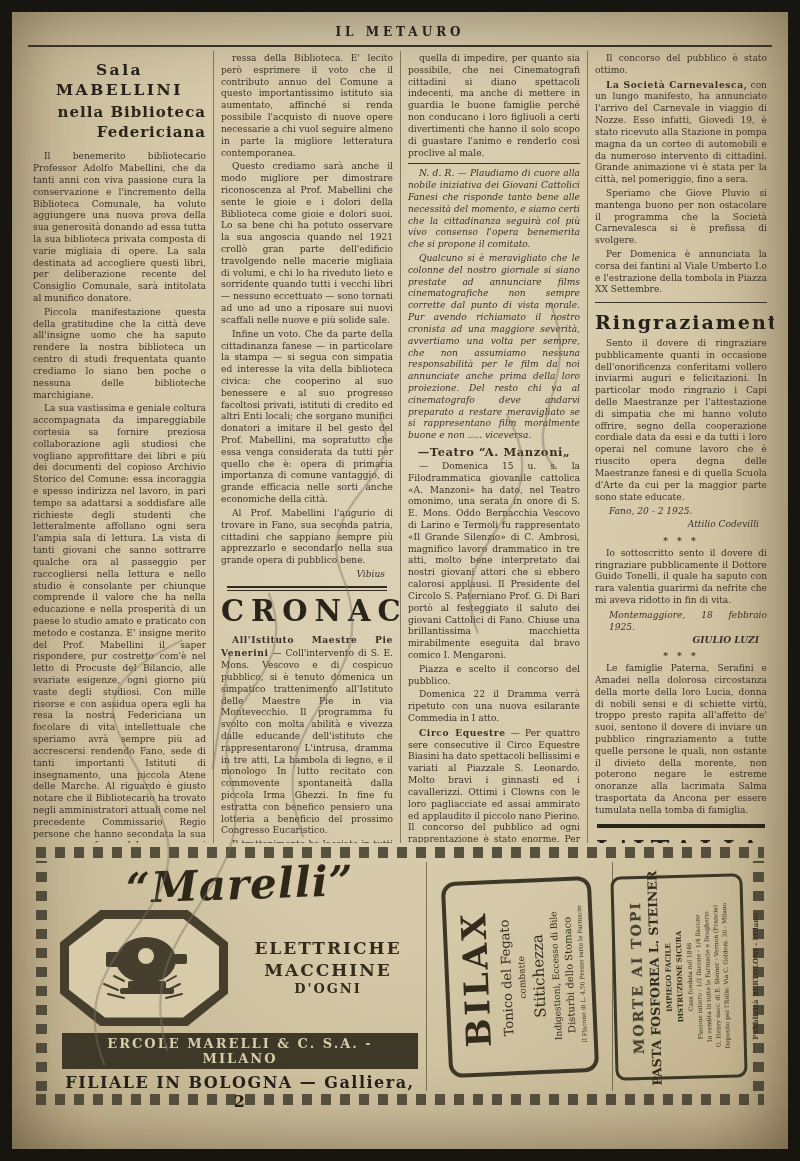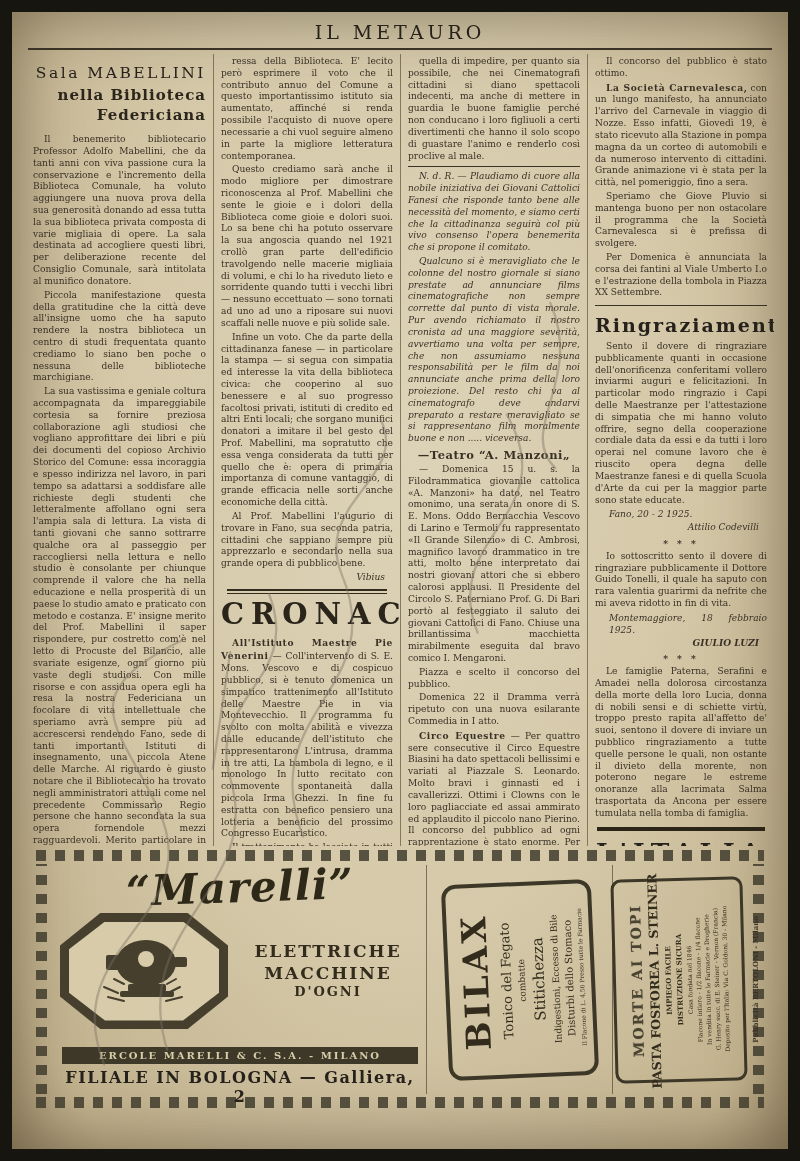--- a/index.html
+++ b/index.html
@@ -6,36 +6,36 @@
   .page{
     position:relative; width:800px; height:1161px; box-sizing:border-box;
     border:12px solid #17150f; overflow:hidden;
     background:radial-gradient(ellipse at 50% 38%, #ddd3b8 0%, #d5c9a9 50%, #c3b38f 88%, #a99876 100%);
     box-shadow:inset 0 0 70px rgba(62,50,28,.55);
     font-family:"DejaVu Serif", serif; color:#3a3126;
   }
   .paper{position:relative; width:100%; height:100%; padding:0 14px; box-sizing:border-box;}
   
   .masthead{text-align:center; padding-top:9px;}
-  .masthead-title{display:inline-block; font-size:19px; font-weight:normal; letter-spacing:4px; color:#26211a;}
+  .masthead-title{display:inline-block; font-size:12px; font-weight:bold; letter-spacing:4px; color:#26211a;}
   .masthead-rule{border-top:2px solid #3a3224; margin:5px 2px 4px;}
   
   .columns{display:grid; grid-template-columns:1fr 1fr 1fr 1fr; height:792px; overflow:hidden;}
   .col{padding:2px 7px 0; overflow:hidden; font-size:9.1px; line-height:1.3; text-align:justify;
        -webkit-hyphens:auto; hyphens:auto;}
   .col + .col{border-left:1px solid rgba(75,63,40,.6);}
   .col4{display:flex; flex-direction:column;}
   .p{margin:0 0 2px; text-indent:11px;}
   .pi{font-style:italic;}
   .lead{font-weight:bold; letter-spacing:.6px;}
   .sig{text-align:right; font-style:italic; margin:1px 8px 3px 0;}
   .sig-b{font-weight:bold;}
   .date{font-style:italic; margin:1px 0 0 14px;}
   .sep{text-align:center; letter-spacing:3px; margin:1px 0; font-weight:bold;}
-  .art-title{font-size:15.5px; font-weight:normal; text-align:right; letter-spacing:2.5px; color:#26211a; margin:7px 0 3px; text-indent:0;}
+  .art-title{font-size:15.5px; font-weight:bold; text-align:center; letter-spacing:2.5px; color:#26211a; margin:7px 0 3px; text-indent:0;}
   .art-sub{font-size:15px; font-weight:bold; text-align:right; letter-spacing:1px; color:#2b251b; margin:0 0 9px;}
   .cronaca-title{font-size:29px; font-weight:bold; text-align:center; letter-spacing:7px; color:#2a241a; margin:2px 0 4px; text-indent:0; transform:scaleY(1.05);}
   .ring-title{font-size:19px; font-weight:bold; text-align:center; letter-spacing:2px; color:#26211a; margin:3px 0 3px;}
   .italia-title{font-size:25px; font-weight:bold; text-align:center; letter-spacing:6px; color:#26211a; margin:3px 0 4px;}
   .rule{border-top:1.5px solid #3a3224; margin:4px 0;}
   .rule-dbl{border-top:2.5px solid #332c1e; border-bottom:1px solid #332c1e; height:2px; margin:5px 6px 2px;}
   .rule-heavy{border-top:3px solid #2b2517; border-bottom:1.5px solid #2b2517; height:3px; margin:5px 2px 3px;}
   .teatro-lead{display:block; text-align:center; font-size:11.5px; margin:3px 0 1px; text-indent:0;}
   
   .ads{position:relative; height:258px; margin:4px 6px 0;}
@@ -52,22 +52,22 @@
   .marelli-mid{display:flex; align-items:center; gap:8px; margin-top:4px;}
   .octagon{width:168px; height:116px; flex:0 0 auto;
            clip-path:polygon(24% 0,76% 0,100% 28%,100% 72%,76% 100%,24% 100%,0 72%,0 28%);
            background:#463f2e; display:flex; align-items:center; justify-content:center;}
   .octagon-inner{width:150px; height:99px;
            clip-path:polygon(24% 0,76% 0,100% 28%,100% 72%,76% 100%,24% 100%,0 72%,0 28%);
            background:#d7cba9; display:flex; align-items:center; justify-content:center;}
   .marelli-text{flex:1; text-align:center; font-weight:bold; color:#332c1c; letter-spacing:2px;}
   .marelli-text .l{font-size:17px; line-height:1.25;}
   .marelli-text .s{font-size:13px; line-height:1.3;}
-  .marelli-banner{margin:18px 2px 0; background:#3e3828; color:#d8cda9; text-align:center;
-                  font-size:10px; font-weight:bold; letter-spacing:2px; padding:3px 12px;}
+  .marelli-banner{margin:7px 2px 0; background:#3e3828; color:#d8cda9; text-align:center;
+                  font-size:13px; font-weight:bold; letter-spacing:2px; padding:3px 12px;}
   .marelli-footer{text-align:center; font-weight:bold; font-size:16px; letter-spacing:1.5px; margin-top:4px; color:#26211a;}
   .ad-bilax{flex:0 0 185px; border-right:1px solid rgba(75,63,40,.65); display:flex; align-items:center; justify-content:center;}
   .bilax-box{width:150px; height:196px; border:4px solid #3c3727; border-radius:14px; transform:rotate(-2.5deg);
              display:flex; align-items:center; justify-content:center; gap:3px; padding:4px; box-sizing:border-box; color:#332c1d;}
   .vtext{writing-mode:vertical-rl; transform:rotate(180deg); white-space:nowrap; text-align:center;}
   .bilax-name{font-size:34px; font-weight:bold; letter-spacing:3px;}
   .bilax-l1{font-size:13px;}
   .bilax-l2{font-size:9px;}
   .bilax-l3{font-size:15px;}
   .bilax-l4{font-size:9px;}

